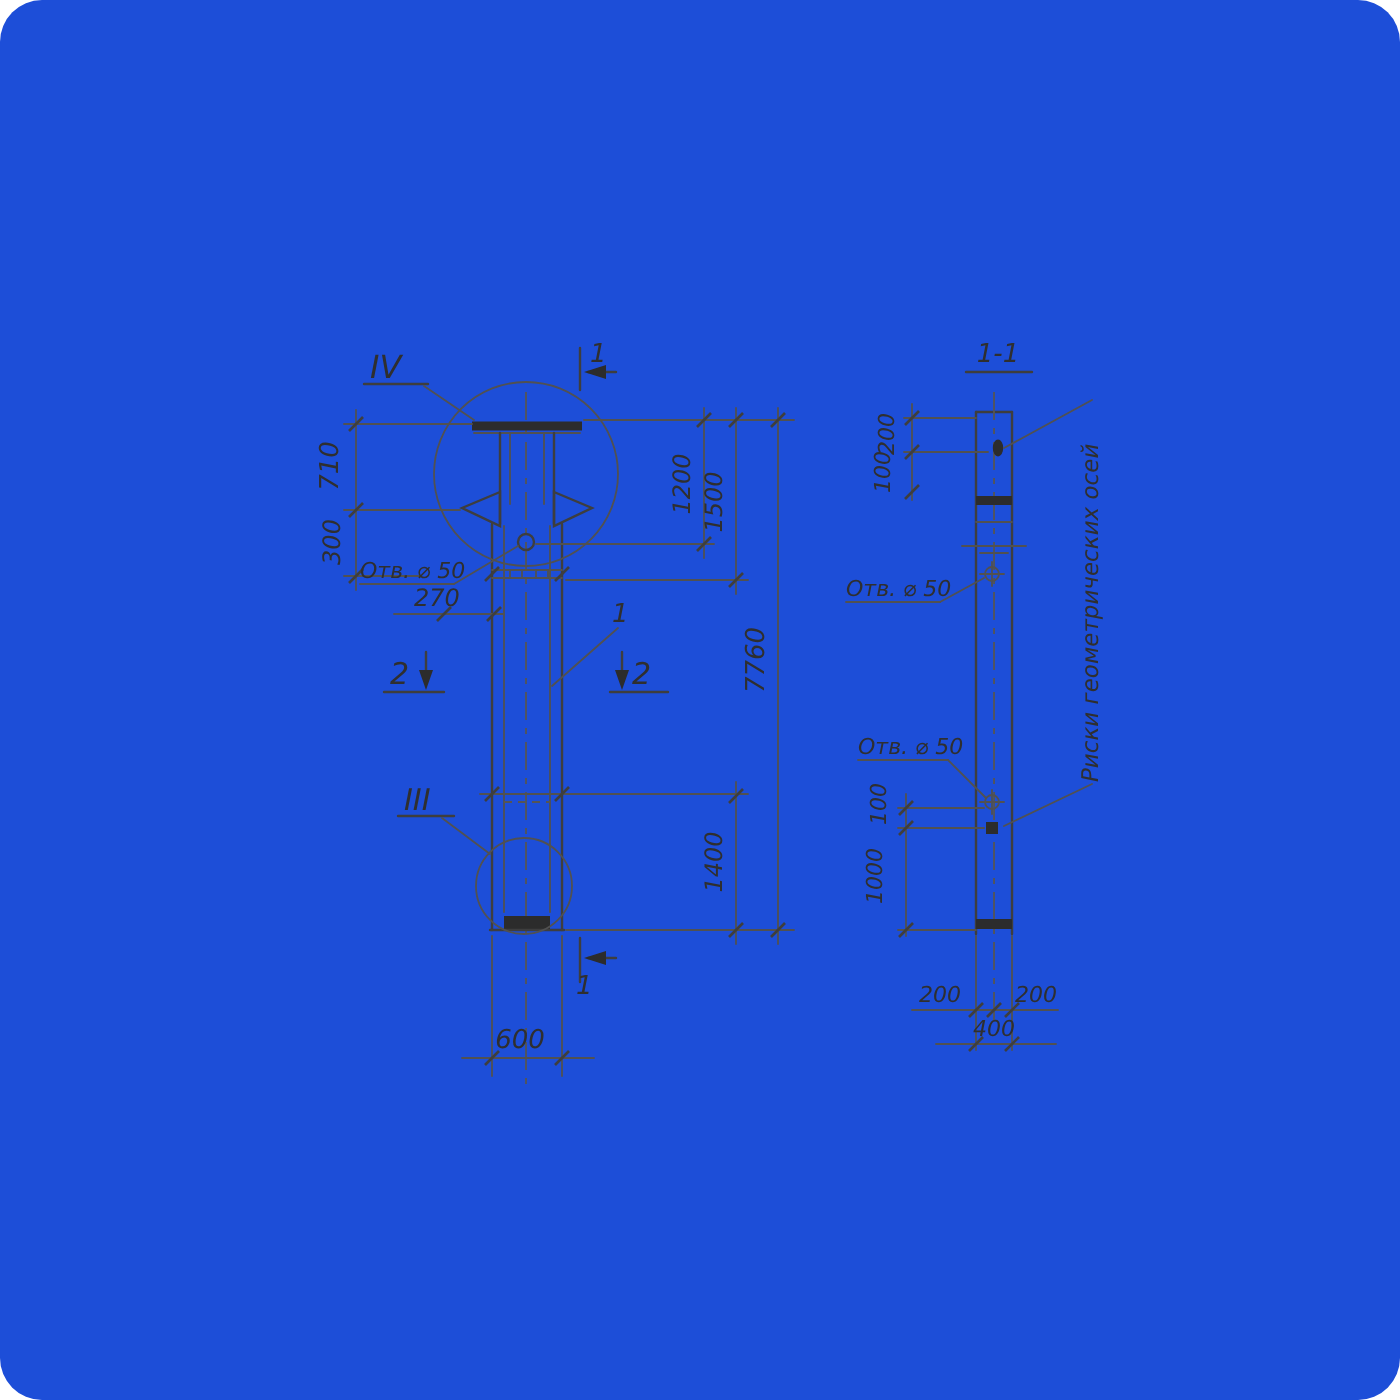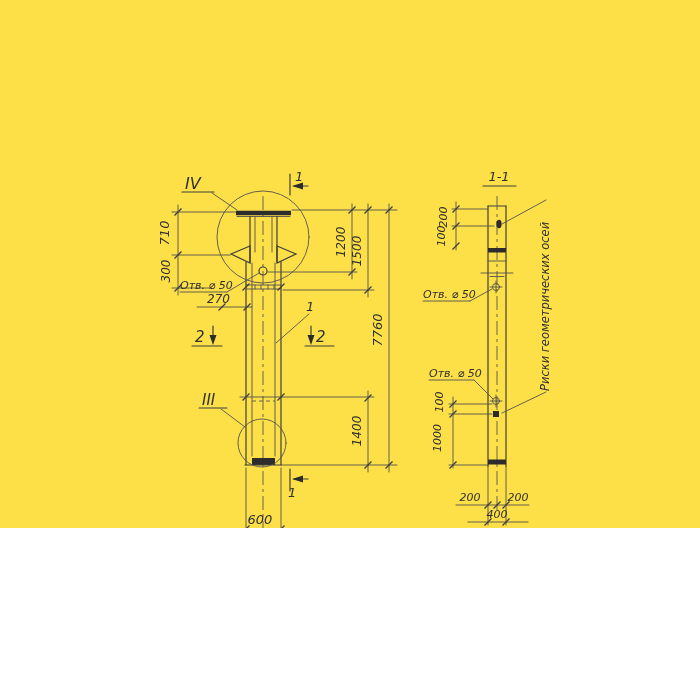--- a/index.html
+++ b/index.html
@@ -1,16 +1,16 @@
 <!DOCTYPE html>
 <html><head>
 <meta charset="utf-8">
 <style>
   html,body{margin:0;padding:0;background:#ffffff;}
-  .page{width:700px;height:528px;background:#fde047;position:relative;overflow:hidden;}
+  .page{width:700px;height:700px;background:#1d4ed8;position:relative;overflow:hidden;border-radius:21px;}
   svg{display:block;}
   .ln{stroke:#3e3e3e;stroke-width:1.2;fill:none;stroke-linecap:round;}
   .thin{stroke:#515151;stroke-width:0.9;fill:none;stroke-linecap:round;}
   .thk{stroke:#2c2c2c;stroke-width:4.6;fill:none;}
   .cl{stroke:#555;stroke-width:0.9;fill:none;stroke-dasharray:14 4 3 4;}
   .dsh{stroke:#555;stroke-width:0.9;fill:none;stroke-dasharray:4 3;}
   .tick{stroke:#3e3e3e;stroke-width:1.3;fill:none;}
   .fillink{fill:#2c2c2c;stroke:none;}
   .txt{font-family:"DejaVu Sans",sans-serif;font-style:italic;fill:#2f2f2f;}
   .t11{font-size:11px;} .t12{font-size:12px;} .t13{font-size:13px;}

